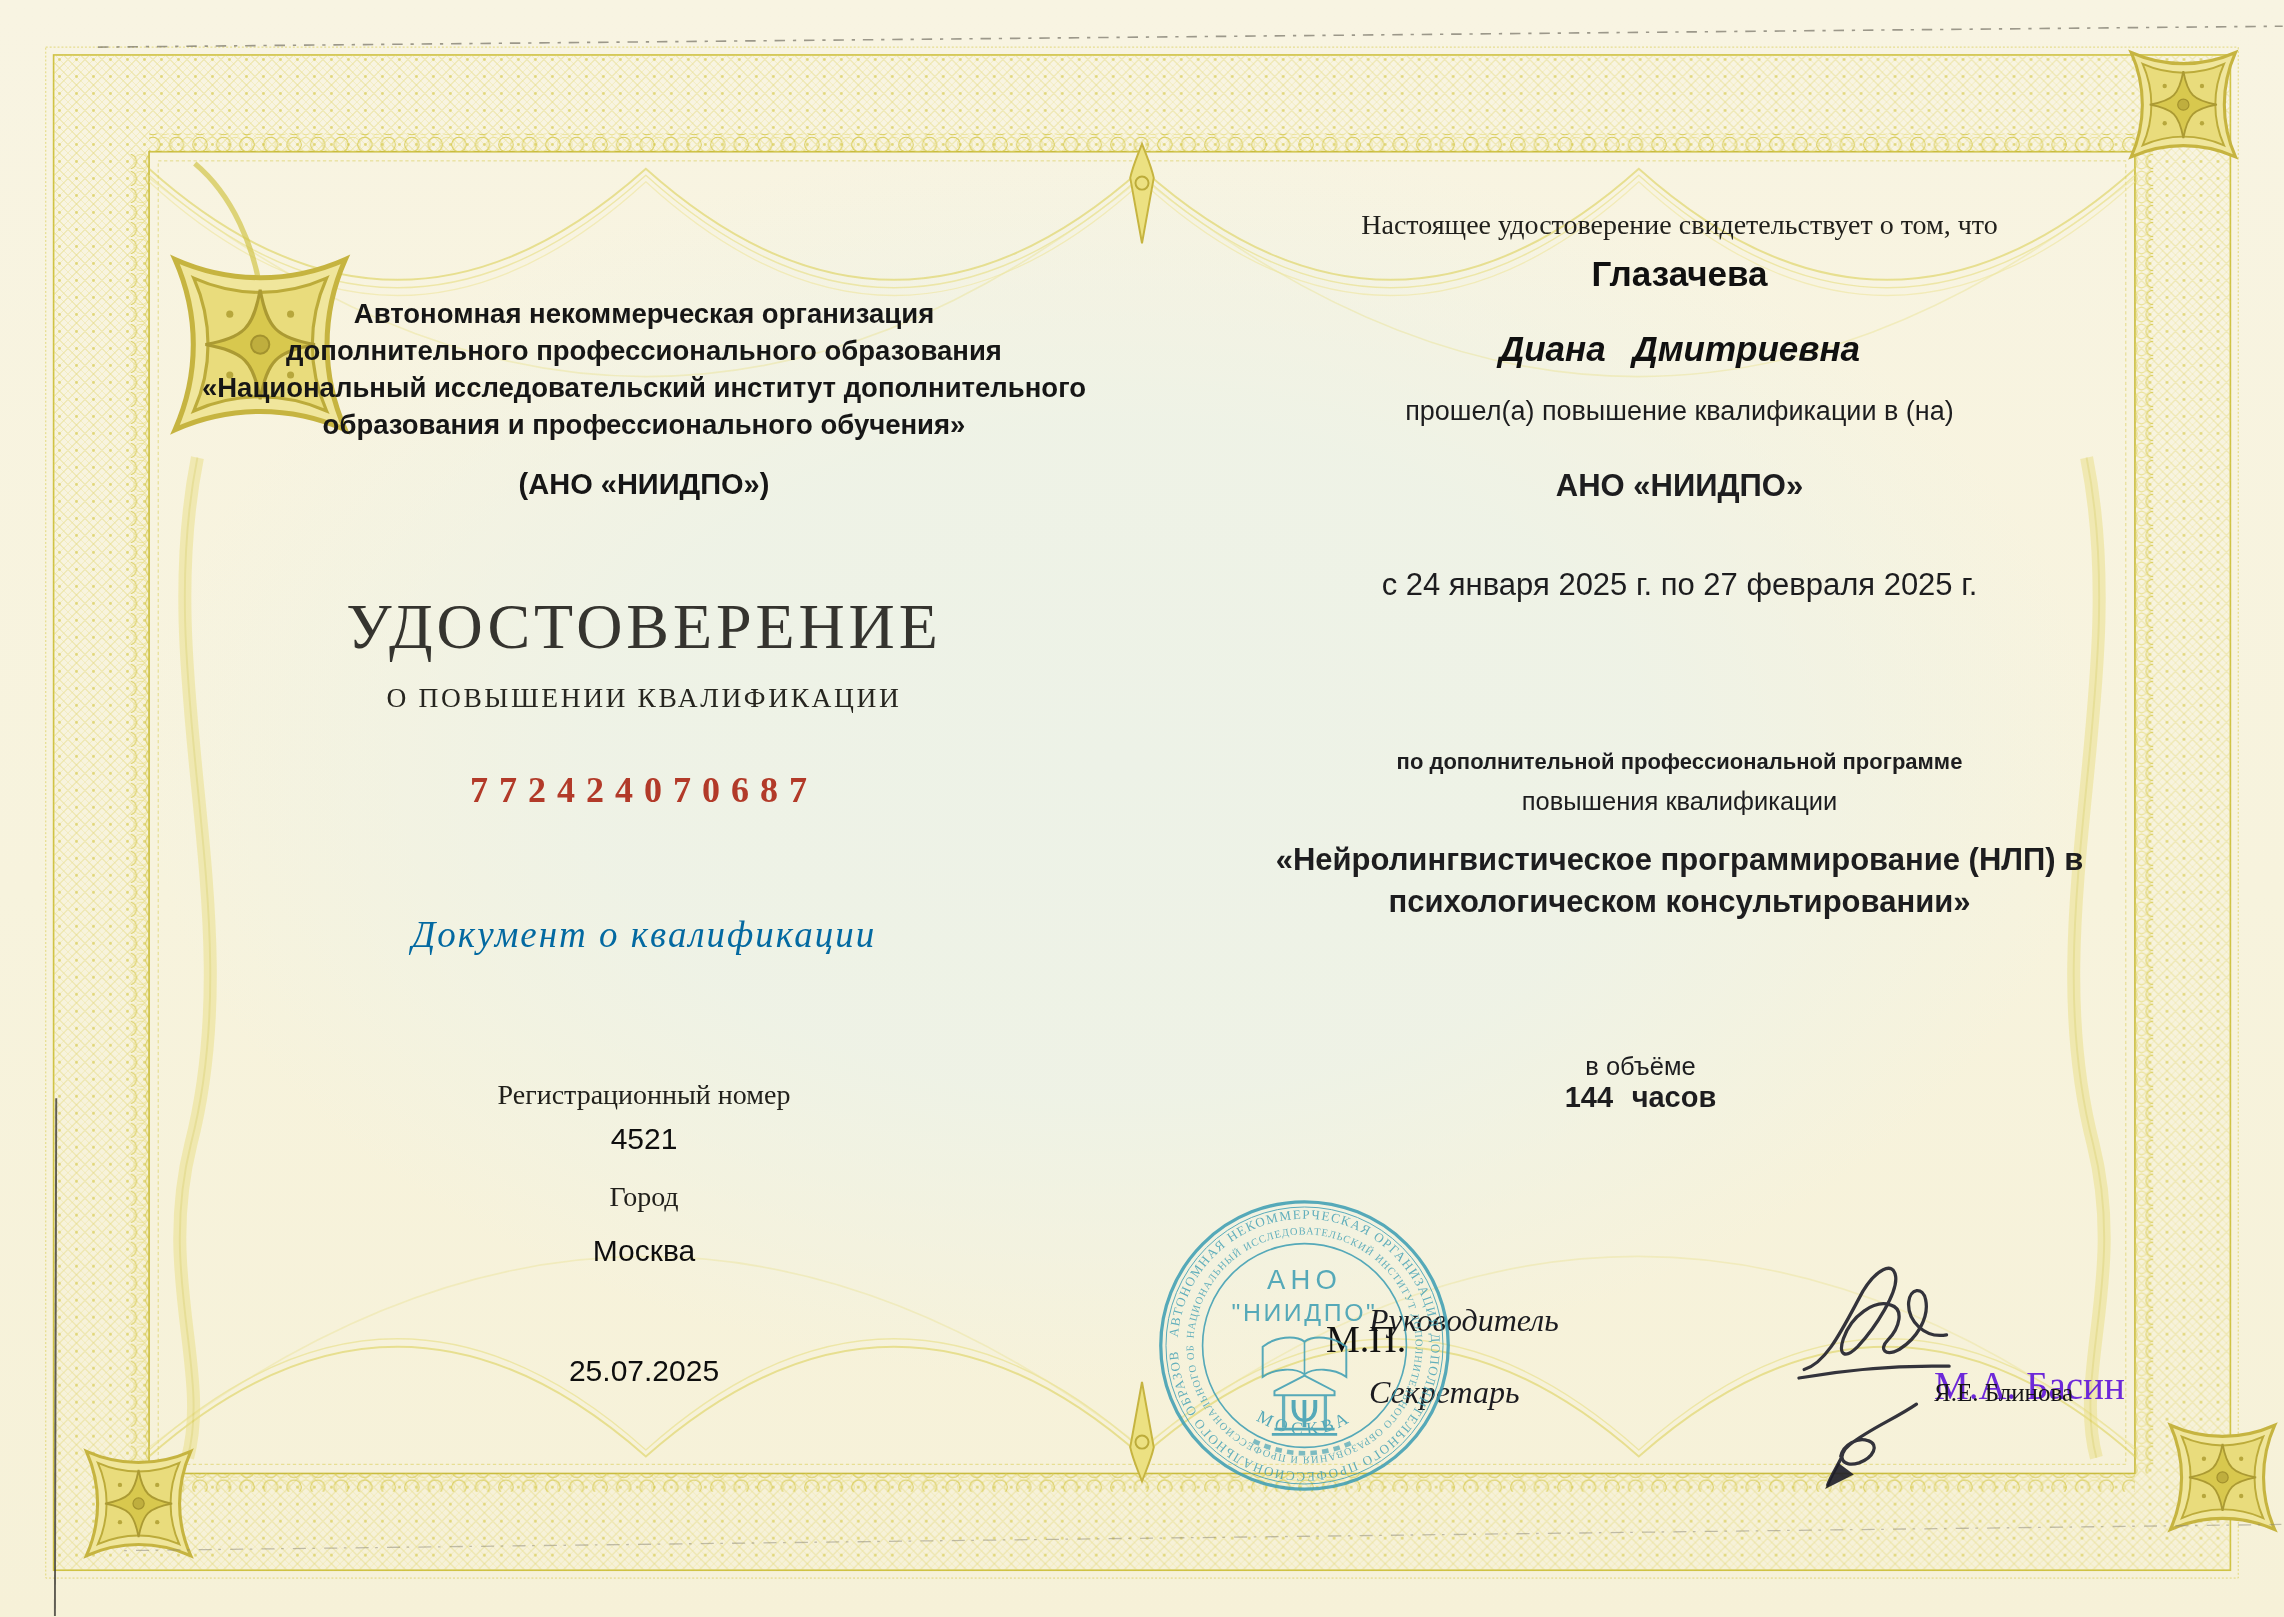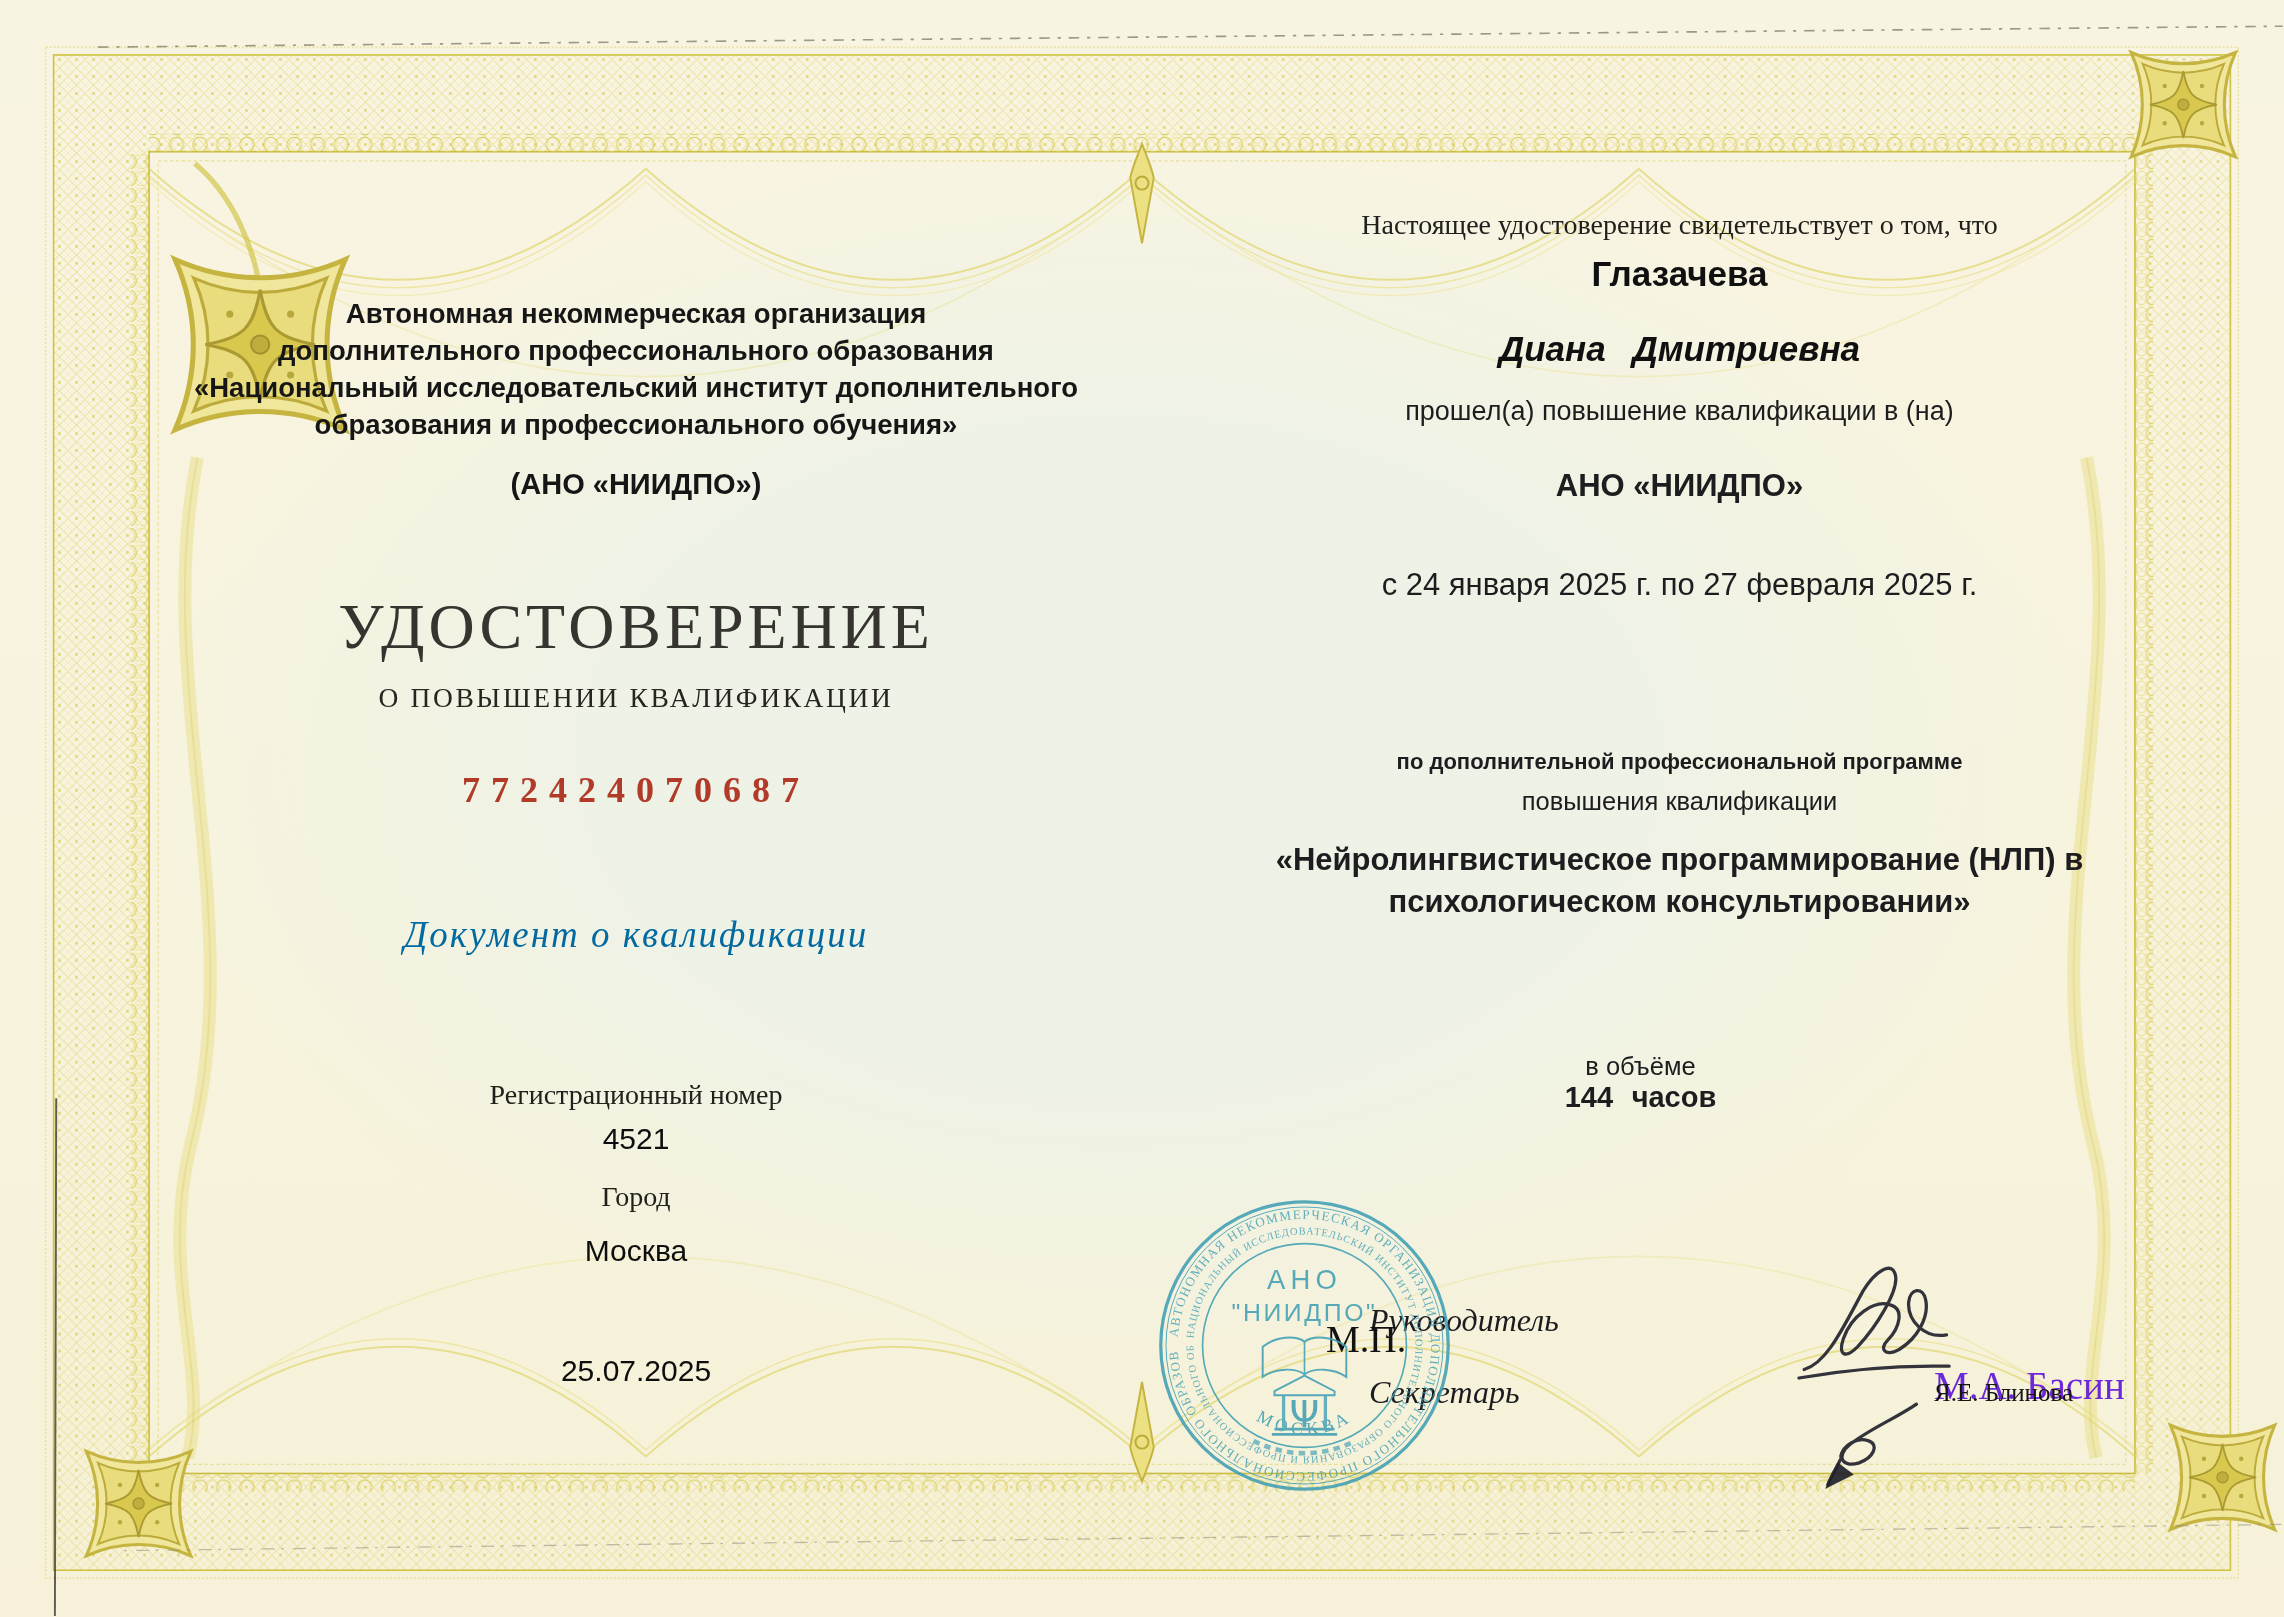--- a/index.html
+++ b/index.html
@@ -10,21 +10,21 @@
   html,body{margin:0;padding:0;background:#ffffff;}
   body{font-family:"Liberation Sans", sans-serif;}
   .certificate{position:relative;width:2284px;height:1618px;background:var(--paper);overflow:hidden;}
   .paper{position:absolute;inset:0;
     background:
       radial-gradient(ellipse 58% 52% at 49% 47%, var(--paper-center) 0%, rgba(237,242,231,0.85) 40%, rgba(240,243,228,0) 74%),
       linear-gradient(180deg,#f8f4e2 0%, #f7f3dd 55%, #f6f1d8 100%);
   }
   svg.frame{position:absolute;left:0;top:0;}
   .txt{position:absolute;text-align:center;color:var(--ink);white-space:nowrap;}
-  .left-col{left:113px;width:1046px;}
+  .left-col{left:121px;width:1046px;}
   .right-col{left:1209px;width:941px;}
 
   .org-name{top:295px;font-size:27.5px;font-weight:bold;line-height:37px;color:#161616;white-space:normal;}
   .short-name{top:468px;font-size:29px;font-weight:bold;color:#161616;}
   .title{top:590px;font-family:"Liberation Serif", serif;font-size:64px;letter-spacing:3.9px;color:#35342f;}
   .subtitle{top:682px;font-family:"Liberation Serif", serif;font-size:27.5px;letter-spacing:2.6px;color:#26251f;}
   .number{top:769px;font-family:"Liberation Serif", serif;font-size:36px;font-weight:bold;letter-spacing:11px;color:var(--red-number);}
   .doc-type{top:913px;font-family:"Liberation Serif", serif;font-style:italic;font-size:37px;letter-spacing:2px;color:#0369a1;}
   .field-label{font-family:"Liberation Serif", serif;font-size:28px;color:#21201b;}
   .field-value{font-size:30px;font-weight:normal;color:#0e0e0e;}

